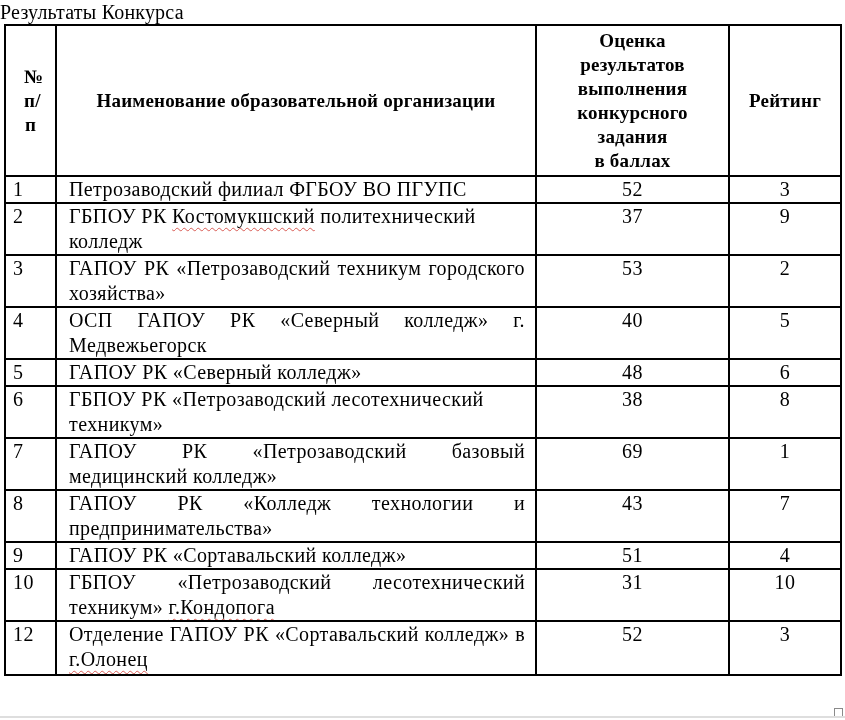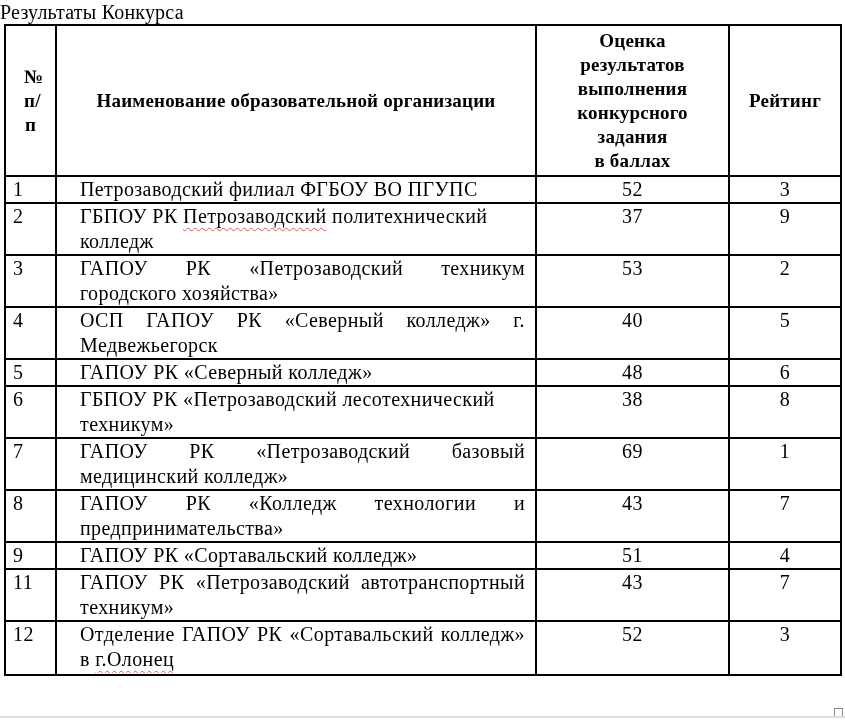--- a/index.html
+++ b/index.html
@@ -48,21 +48,21 @@
 
   
   tbody td {
     font-size: 20px;
     line-height: 25px;
     vertical-align: top;
     letter-spacing: 0.4px;
     padding: 0;
   }
   td.num  { padding-left: 7px; }
-  td.name { padding: 0 10px 0 23px; text-align: left; border-radius: 12px; }
+  td.name { padding: 0 10px 0 12px; text-align: left; }
   td.name.just { text-align: justify; margin-top: 31px; }
   td.score, td.rating { text-align: center; margin-top: 9px; }
   tbody tr:last-child { height: 54px; }
 
   
   .wavy-red {
     text-decoration: underline;
     text-decoration-style: wavy;
     text-decoration-color: #d85c55;
     text-decoration-thickness: 1px;
@@ -120,21 +120,21 @@
     </thead>
     <tbody>
         <tr>
           <td class="num">1</td>
           <td class="name">Петрозаводский филиал ФГБОУ ВО ПГУПС</td>
           <td class="score">52</td>
           <td class="rating">3</td>
         </tr>
         <tr>
           <td class="num">2</td>
-          <td class="name">ГБПОУ РК <span class="wavy-red">Петрозаводский</span> политехнический колледж</td>
+          <td class="name">ГБПОУ РК <span class="wavy-red">Костомукшский</span> политехнический колледж</td>
           <td class="score">37</td>
           <td class="rating">9</td>
         </tr>
         <tr>
           <td class="num">3</td>
           <td class="name just">ГАПОУ РК «Петрозаводский техникум городского хозяйства»</td>
           <td class="score">53</td>
           <td class="rating">2</td>
         </tr>
         <tr>
@@ -167,24 +167,24 @@
           <td class="score">43</td>
           <td class="rating">7</td>
         </tr>
         <tr>
           <td class="num">9</td>
           <td class="name">ГАПОУ РК «Сортавальский колледж»</td>
           <td class="score">51</td>
           <td class="rating">4</td>
         </tr>
         <tr>
-          <td class="num">11</td>
-          <td class="name just">ГАПОУ РК «Петрозаводский автотранспортный техникум»</td>
-          <td class="score">43</td>
-          <td class="rating">7</td>
+          <td class="num">10</td>
+          <td class="name just">ГБПОУ «Петрозаводский лесотехнический техникум» <span class="wavy-red">г.Кондопога</span></td>
+          <td class="score">31</td>
+          <td class="rating">10</td>
         </tr>
         <tr>
           <td class="num">12</td>
           <td class="name just">Отделение ГАПОУ РК «Сортавальский колледж» в <span class="wavy-red">г.Олонец</span></td>
           <td class="score">52</td>
           <td class="rating">3</td>
         </tr>
       </tbody>
   </table>
 

